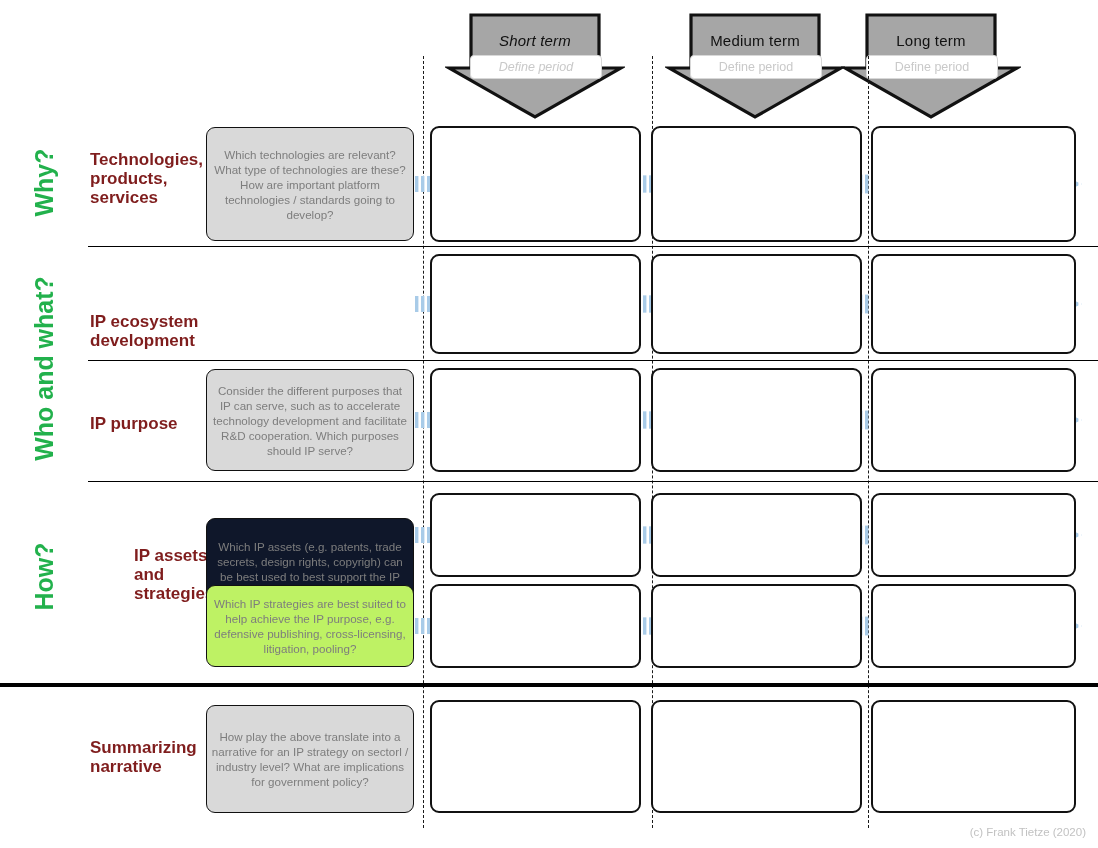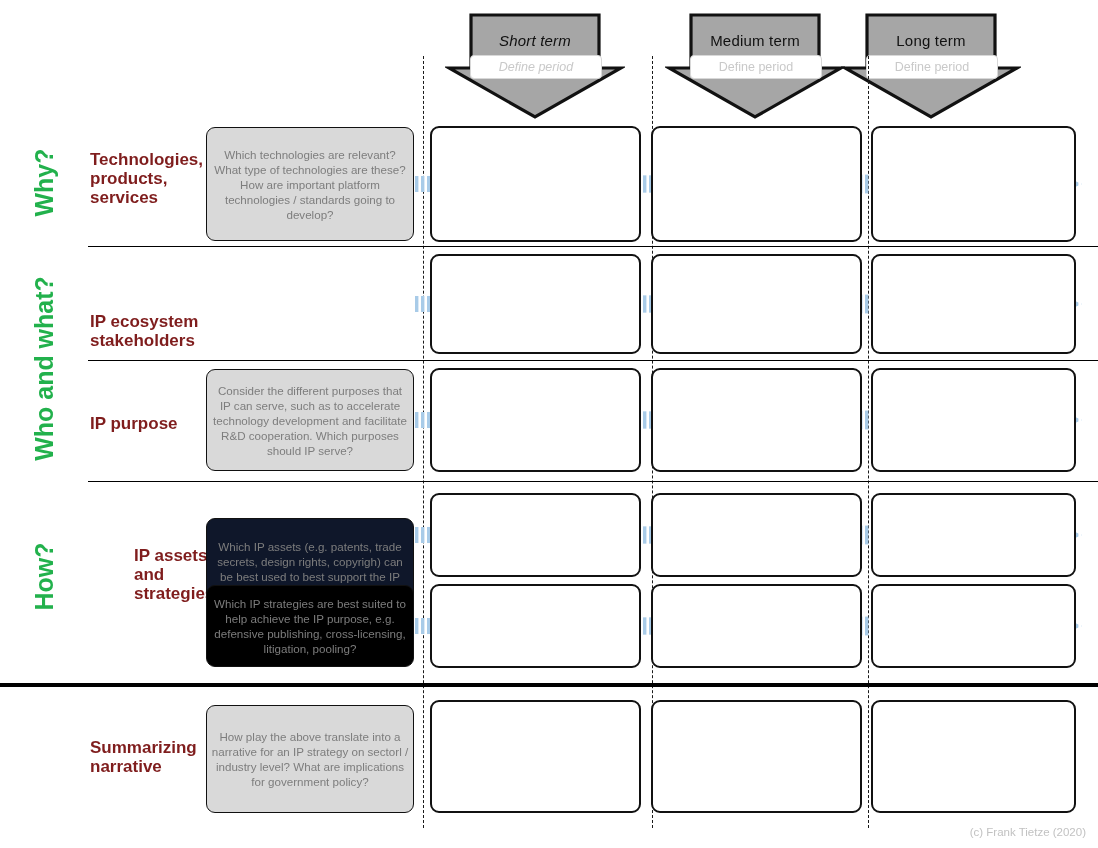--- a/index.html
+++ b/index.html
@@ -267,21 +267,21 @@
       <div style="width: 100%; height: 100%; display: flex; align-items: center; justify-content: center; font-size: 12px; color: rgb(34, 34, 34); text-align: center; padding: 4px; box-sizing: border-box;"></div>
     </div>
     <div class="answer" style="left: 651px; top: 126px; width: 211px; height: 116px; border-color: rgb(17, 17, 17);">
       <div style="width: 100%; height: 100%; display: flex; align-items: center; justify-content: center; font-size: 12px; color: rgb(34, 34, 34); text-align: center; padding: 4px; box-sizing: border-box;"></div>
     </div>
     <div class="answer" style="left: 871px; top: 126px; width: 205px; height: 116px; border-color: rgb(17, 17, 17);">
       <div style="width: 100%; height: 100%; display: flex; align-items: center; justify-content: center; font-size: 12px; color: rgb(34, 34, 34); text-align: center; padding: 4px; box-sizing: border-box;"></div>
     </div>
     <div class="rowtitle" style="left: 90px; top: 284px; margin-top: 28px;">
       <div>IP ecosystem</div>
-      <div>stakeholders</div>
+      <div>development</div>
     </div>
     <svg class="band" width="683" height="26" viewBox="0 0 683 26" style="left: 415px; top: 291px;">
       <defs>
         <clipPath id="bandclip1">
           <path d="M 0 5 L 637 3 L 637 0 L 667 13 L 637 26 L 637 23 L 0 21 Z"></path>
         </clipPath>
       </defs>
       <g clip-path="url(#bandclip1)">
         <rect x="0" y="0" width="3.4" height="26" fill="#a8cbe8"></rect>
         <rect x="6" y="0" width="3.4" height="26" fill="#a8cbe8"></rect>
@@ -679,21 +679,21 @@
     </svg>
     <div class="answer" style="left: 430px; top: 493px; width: 211px; height: 84px; border-color: rgb(17, 17, 17);">
       <div style="width: 100%; height: 100%; display: flex; align-items: center; justify-content: center; font-size: 12px; color: rgb(34, 34, 34); text-align: center; padding: 4px; box-sizing: border-box;"></div>
     </div>
     <div class="answer" style="left: 651px; top: 493px; width: 211px; height: 84px; border-color: rgb(17, 17, 17);">
       <div style="width: 100%; height: 100%; display: flex; align-items: center; justify-content: center; font-size: 12px; color: rgb(34, 34, 34); text-align: center; padding: 4px; box-sizing: border-box;"></div>
     </div>
     <div class="answer" style="left: 871px; top: 493px; width: 205px; height: 84px; border-color: rgb(17, 17, 17);">
       <div style="width: 100%; height: 100%; display: flex; align-items: center; justify-content: center; font-size: 12px; color: rgb(34, 34, 34); text-align: center; padding: 4px; box-sizing: border-box;"></div>
     </div>
-    <div class="prompt" style="left: 206px; top: 585px; width: 208px; height: 82px; background: #000000; color: rgb(125, 125, 125); border-color: rgb(17, 17, 17);">
+    <div class="prompt" style="left: 206px; top: 585px; width: 208px; height: 82px; background: #bef264; color: rgb(125, 125, 125); border-color: rgb(17, 17, 17);">
       <span>Which IP strategies are best suited to help achieve the IP purpose, e.g. defensive publishing, cross-licensing, litigation, pooling?</span>
     </div>
     <svg class="band" width="683" height="26" viewBox="0 0 683 26" style="left: 415px; top: 613px;">
       <defs>
         <clipPath id="bandclip4">
           <path d="M 0 5 L 637 3 L 637 0 L 667 13 L 637 26 L 637 23 L 0 21 Z"></path>
         </clipPath>
       </defs>
       <g clip-path="url(#bandclip4)">
         <rect x="0" y="0" width="3.4" height="26" fill="#a8cbe8"></rect>

